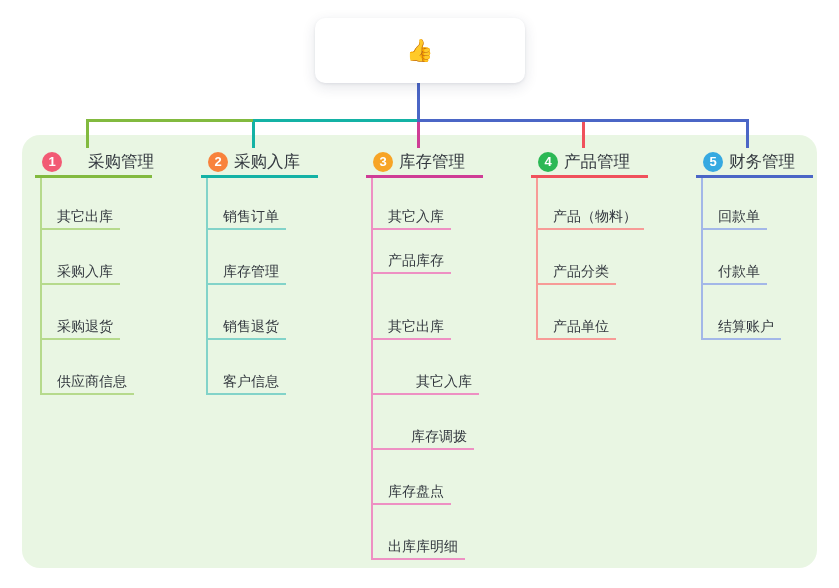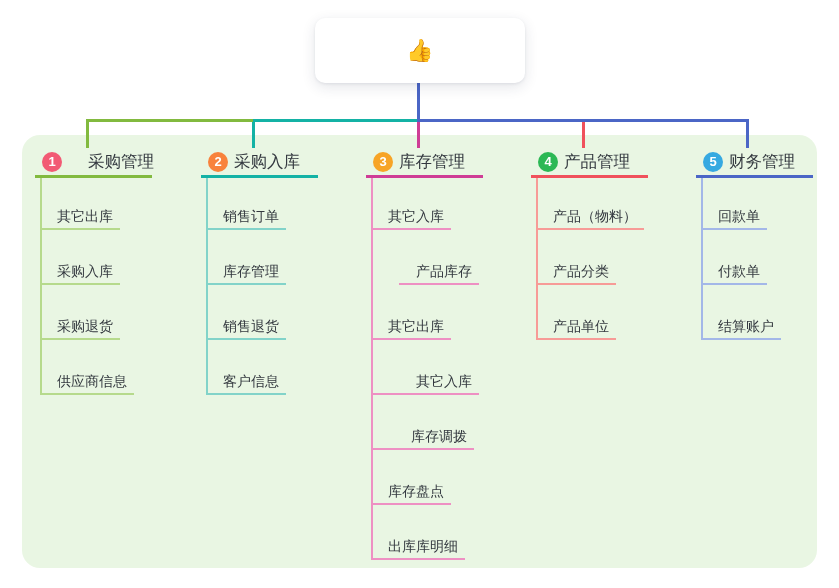--- a/index.html
+++ b/index.html
@@ -61,21 +61,21 @@
       <div class="line" style="left: 206px; top: 178px; width: 2px; height: 217px; background: rgb(130, 211, 201);"></div>
       <div class="item" style="left: 206px; top: 204px; border-bottom-color: rgb(130, 211, 201); text-align: center;">销售订单</div>
       <div class="item" style="left: 206px; top: 259px; border-bottom-color: rgb(130, 211, 201);">库存管理</div>
       <div class="item" style="left: 206px; top: 314px; border-bottom-color: rgb(130, 211, 201);">销售退货</div>
       <div class="item" style="left: 206px; top: 369px; border-bottom-color: rgb(130, 211, 201);">客户信息</div>
       <div class="badge" style="left: 373px; top: 152px; background: rgb(247, 164, 38);">3</div>
       <div class="btitle" style="left: 399px; top: 151px;">库存管理</div>
       <div class="line" style="left: 366px; top: 175px; width: 117px; height: 3px; background: rgb(207, 61, 150);"></div>
       <div class="line" style="left: 371px; top: 178px; width: 2px; height: 382px; background: rgb(238, 144, 195);"></div>
       <div class="item" style="left: 371px; top: 204px; border-bottom-color: rgb(238, 144, 195);">其它入库</div>
-      <div class="item" style="left: 371px; top: 259px; border-bottom-color: rgb(238, 144, 195); margin-left: 28px;">产品库存</div>
+      <div class="item" style="left: 371px; top: 248px; border-bottom-color: rgb(238, 144, 195);">产品库存</div>
       <div class="item" style="left: 371px; top: 314px; border-bottom-color: rgb(238, 144, 195);">其它出库</div>
       <div class="item" style="left: 371px; top: 369px; border-bottom-color: rgb(238, 144, 195); padding-left: 45px;">其它入库</div>
       <div class="item" style="left: 371px; top: 424px; border-bottom-color: rgb(238, 144, 195); padding-left: 40px;">库存调拨</div>
       <div class="item" style="left: 371px; top: 479px; border-bottom-color: rgb(238, 144, 195);">库存盘点</div>
       <div class="item" style="left: 371px; top: 534px; border-bottom-color: rgb(238, 144, 195);">出库库明细</div>
       <div class="badge" style="left: 538px; top: 152px; background: rgb(44, 184, 85);">4</div>
       <div class="btitle" style="left: 564px; top: 151px;">产品管理</div>
       <div class="line" style="left: 531px; top: 175px; width: 117px; height: 3px; background: rgb(240, 81, 92);"></div>
       <div class="line" style="left: 536px; top: 178px; width: 2px; height: 162px; background: rgb(247, 155, 151);"></div>
       <div class="item" style="left: 536px; top: 204px; border-bottom-color: rgb(247, 155, 151);">产品（物料）</div>

